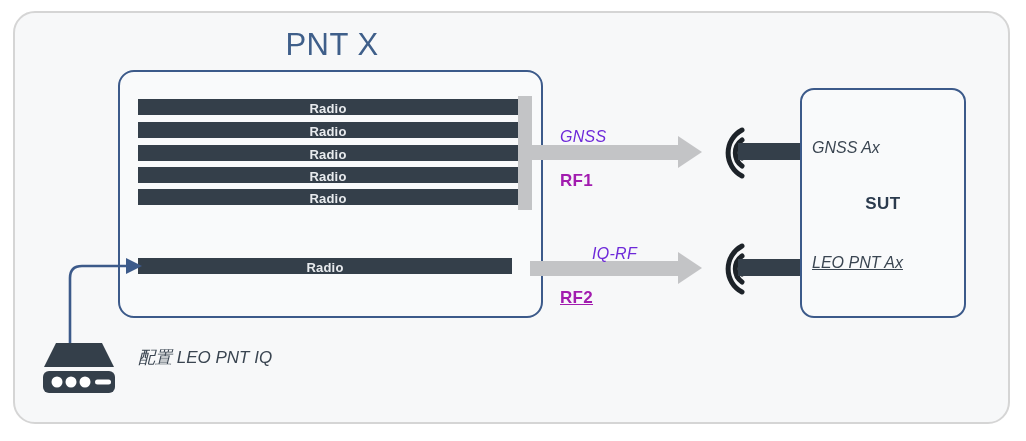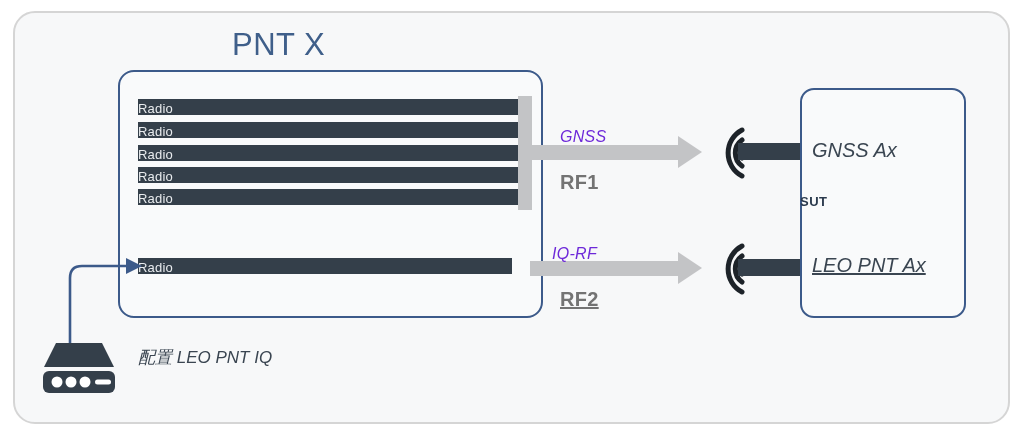--- a/index.html
+++ b/index.html
@@ -28,21 +28,21 @@
     border-radius: 22px;
     background: #f7f8f9;
     box-sizing: border-box;
   }
   
   #pnt-title {
     position: absolute;
     left: 232px;
     top: 27px;
     width: 200px;
-    text-align: left;
+    text-align: center;
     font-size: 31px;
     font-weight: 400;
     color: #3f5f8a;
     letter-spacing: 0.5px;
     line-height: 36px;
   }
   
   #pnt-box {
     position: absolute;
     left: 118px;
@@ -55,22 +55,23 @@
     box-sizing: border-box;
   }
   
   .radio-bar {
     position: absolute;
     height: 16px;
     background: #343f4a;
     color: #e8ebee;
     font-size: 13px;
     line-height: 20px;
-    text-align: left;
+    text-align: center;
     letter-spacing: 0.2px;
+    font-weight: bold;
   }
   
   #combiner-bar {
     position: absolute;
     left: 518px;
     top: 96px;
     width: 14px;
     height: 114px;
     background: #c3c4c6;
   }
@@ -92,23 +93,23 @@
   .sig-label-top {
     position: absolute;
     font-size: 16px;
     font-style: italic;
     color: #6d28d9;
     letter-spacing: 0.3px;
     margin-top: 16px;
   }
   .sig-label-bottom {
     position: absolute;
-    font-size: 20px;
+    font-size: 17px;
     font-weight: bold;
-    color: #737373;
+    color: #a21caf;
     letter-spacing: 0.3px;
   }
   
   .antenna {
     position: absolute;
     width: 52px;
     height: 62px;
   }
   .antenna-stub {
     position: absolute;
@@ -122,32 +123,32 @@
     top: 88px;
     width: 166px;
     height: 230px;
     border: 2.5px solid #3c5a8a;
     border-radius: 14px;
     background: #f9fafb;
     box-sizing: border-box;
   }
   .sut-port-label {
     position: absolute;
-    font-size: 20px;
+    font-size: 16px;
     font-style: italic;
     color: #3a4551;
     white-space: nowrap;
   }
   #sut-name {
     position: absolute;
     left: 800px;
     top: 194px;
     width: 166px;
-    text-align: left;
-    font-size: 13px;
+    text-align: center;
+    font-size: 17px;
     font-weight: bold;
     color: #2b3a4d;
     letter-spacing: 0.5px;
   }
   
   #disk-icon {
     position: absolute;
     left: 40px;
     top: 339px;
     width: 78px;
@@ -195,21 +196,21 @@
 
   <div class="gray-arrow-shaft" style="left:530px; top:145px; width:148px;"></div>
   <div class="gray-arrow-head" style="left:678px; top:136px;"></div>
 
   <div class="sig-label-top" style="left:560px; top:112px;">GNSS</div>
   <div class="sig-label-bottom" style="left:560px; top:171px;">RF1</div>
 
   <div class="gray-arrow-shaft" style="left:530px; top:261px; width:148px;"></div>
   <div class="gray-arrow-head" style="left:678px; top:252px;"></div>
 
-  <div class="sig-label-top" style="left:552px; top:229px;font-style:italic;">IQ-RF</div>
+  <div class="sig-label-top" style="left:592px; top:229px;font-style:italic;">IQ-RF</div>
   <div class="sig-label-bottom" style="left:560px; top:288px;text-decoration:underline;">RF2</div>
 
   <div class="antenna" style="left:702px; top:122px;">
     <svg width="52" height="62" viewBox="0 0 52 62">
       <g fill="none" stroke="#1d2329" stroke-linecap="round">
         <path d="M 40 8 A 26 26 0 0 0 40 54" stroke-width="5"></path>
         <path d="M 40 18 A 16 16 0 0 0 40 44" stroke-width="5"></path>
         <path d="M 40 26 A 8 8 0 0 0 40 36" stroke-width="5"></path>
       </g>
     </svg>

